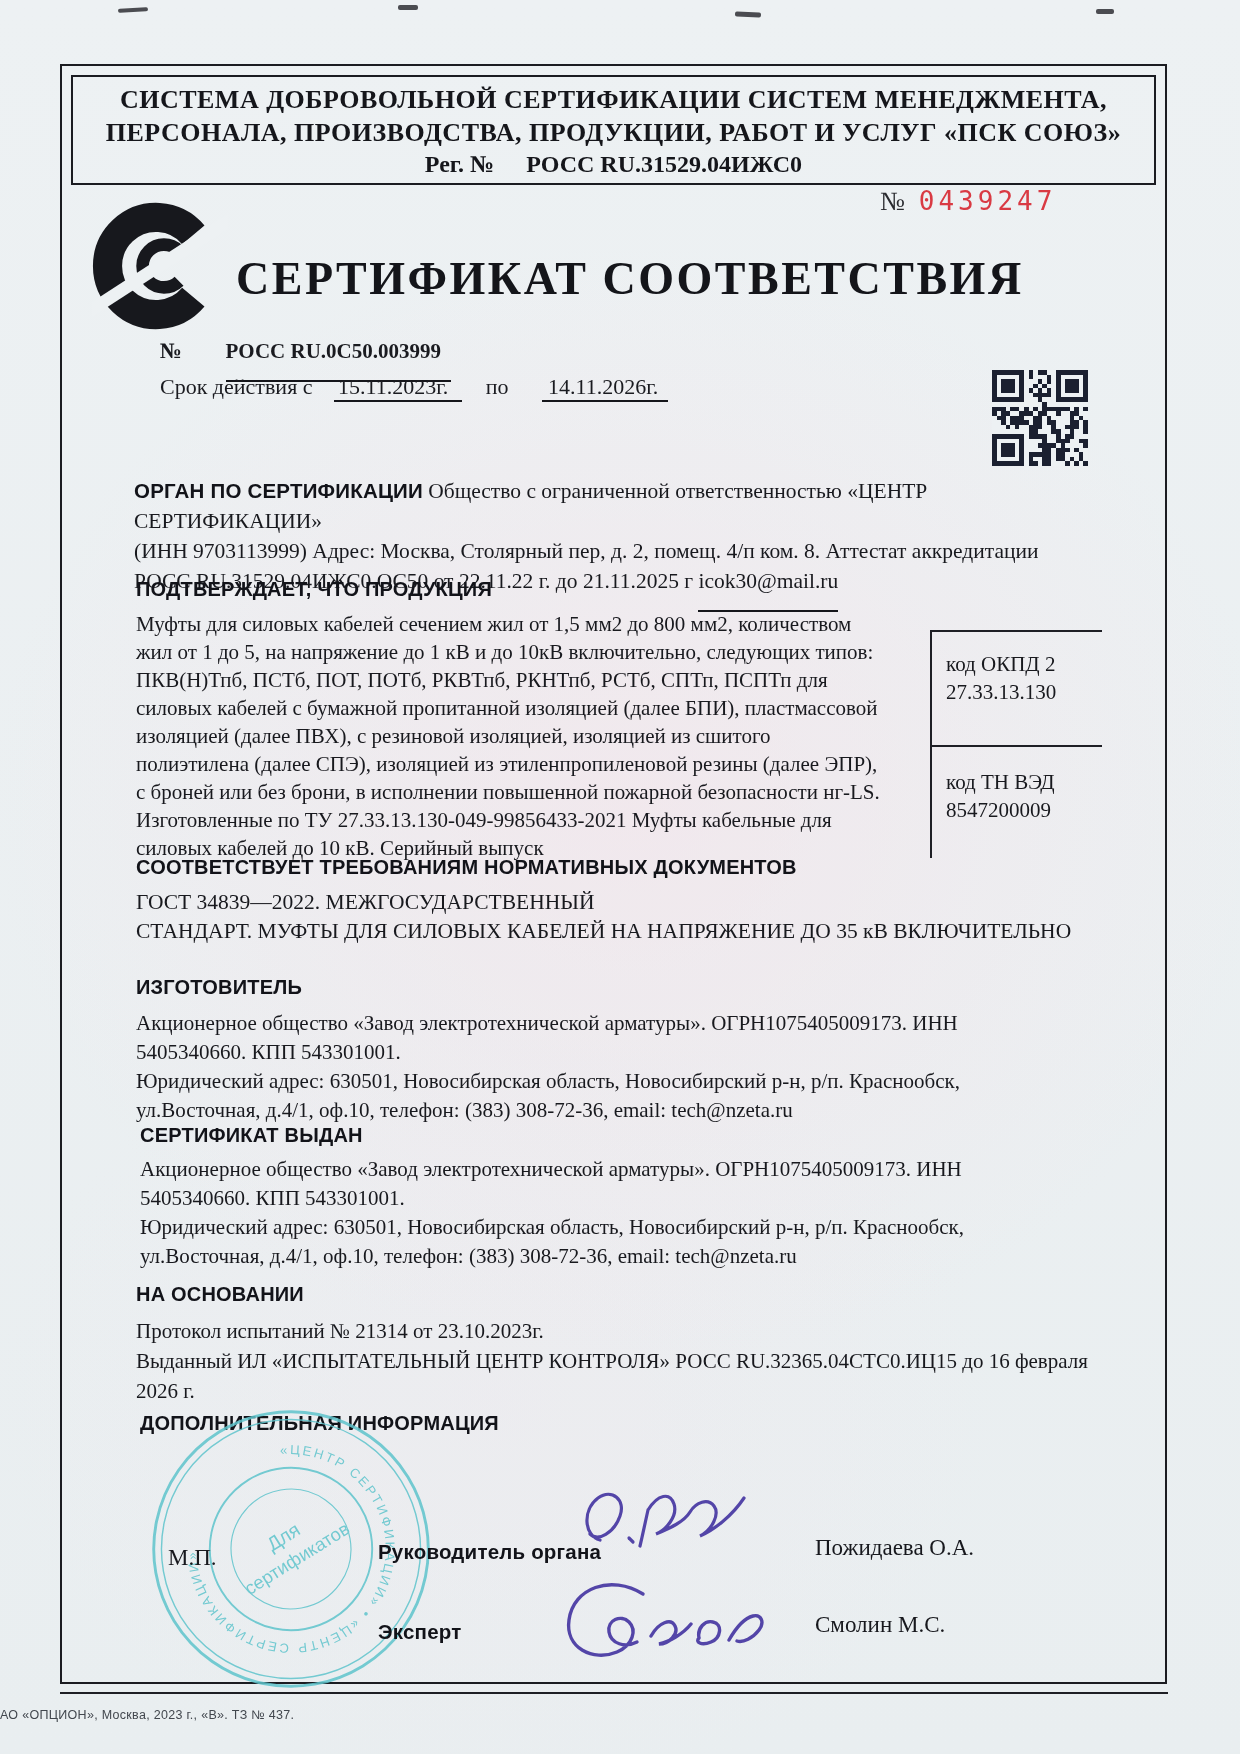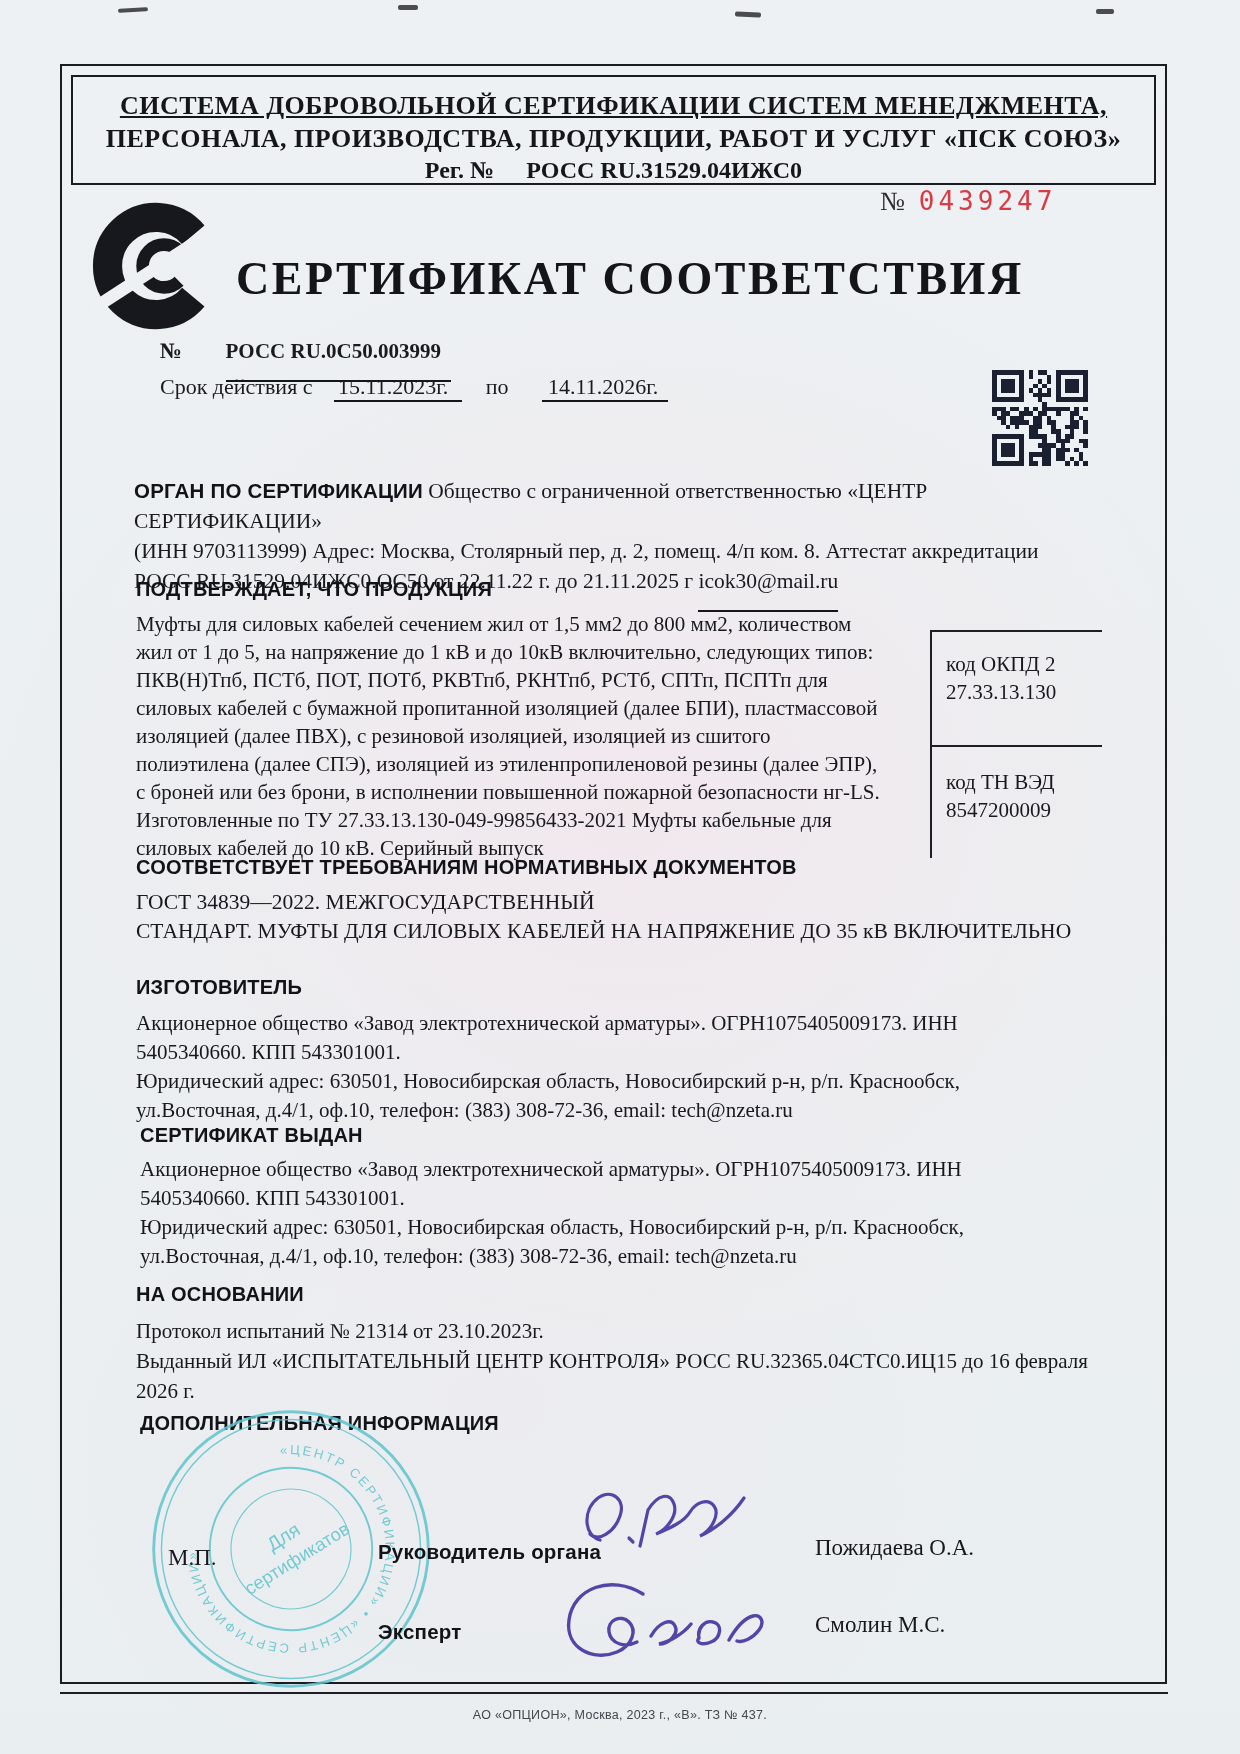--- a/index.html
+++ b/index.html
@@ -35,21 +35,21 @@
 
   <div class="speck" style="left:118px;top:8px;width:30px;height:4px;transform:rotate(-3deg);"></div>
   <div class="speck" style="left:398px;top:5px;width:20px;height:5px;"></div>
   <div class="speck" style="left:735px;top:12px;width:26px;height:5px;transform:rotate(2deg);"></div>
   <div class="speck" style="left:1096px;top:9px;width:18px;height:5px;"></div>
 
   <div class="frame"></div>
   <div class="rule" style="left:60px;top:1692px;width:1108px;height:2px;"></div>
 
   <div class="header-box">
-    <div class="band-line" style="margin-top:12px;text-decoration:underline;">СИСТЕМА ДОБРОВОЛЬНОЙ СЕРТИФИКАЦИИ СИСТЕМ МЕНЕДЖМЕНТА,</div>
+    <div class="band-line" style="margin-top:6px;">СИСТЕМА ДОБРОВОЛЬНОЙ СЕРТИФИКАЦИИ СИСТЕМ МЕНЕДЖМЕНТА,</div>
     <div class="band-line">ПЕРСОНАЛА, ПРОИЗВОДСТВА, ПРОДУКЦИИ, РАБОТ И УСЛУГ «ПСК СОЮЗ»</div>
     <div class="band-reg">
       <span>Рег. №</span>
       <span style="margin-left:26px;margin-top:38px;">РОСС RU.31529.04ИЖС0</span>
     </div>
   </div>
 
   <div class="abs" style="left:880px;top:186px;">
     <span class="certno-label">№</span>
     <span class="certno-value" style="margin-left:10px;">0439247</span>
@@ -320,15 +320,15 @@
 
   <div class="abs sans-head" style="left:378px;top:1620px;font-size:20.5px;">Эксперт</div>
   <svg class="abs" style="left:545px;top:1572px;" width="240" height="100" viewBox="0 0 240 100">
     <g fill="none" stroke="#5345a8" stroke-width="3.4" stroke-linecap="round">
       <path d="M98,22 C66,2 28,16 24,48 C20,76 48,90 72,80 C88,73 92,58 84,50 C76,42 62,48 64,60 C66,72 80,76 92,70"></path>
       <path d="M106,64 C114,50 126,46 130,54 C134,62 124,72 114,72 C124,70 138,62 146,52 M154,66 C152,56 160,48 168,50 C178,52 176,66 166,70 C156,74 150,70 154,66 M184,68 C192,54 200,46 208,44 C216,42 220,50 214,58 C208,66 198,71 192,69"></path>
     </g>
   </svg>
   <div class="abs name-text" style="left:815px;top:1612px;">Смолин М.С.</div>
 
-  <div class="abs footer-text" style="left:0;top:1708px;width:1240px;text-align:center;">АО «ОПЦИОН», Москва, 2023 г., «В». ТЗ № 437.</div>
+  <div class="abs footer-text" style="left:0;top:1708px;width:1240px;text-align:left;">АО «ОПЦИОН», Москва, 2023 г., «В». ТЗ № 437.</div>
 
 </div>
 
 </body></html>

